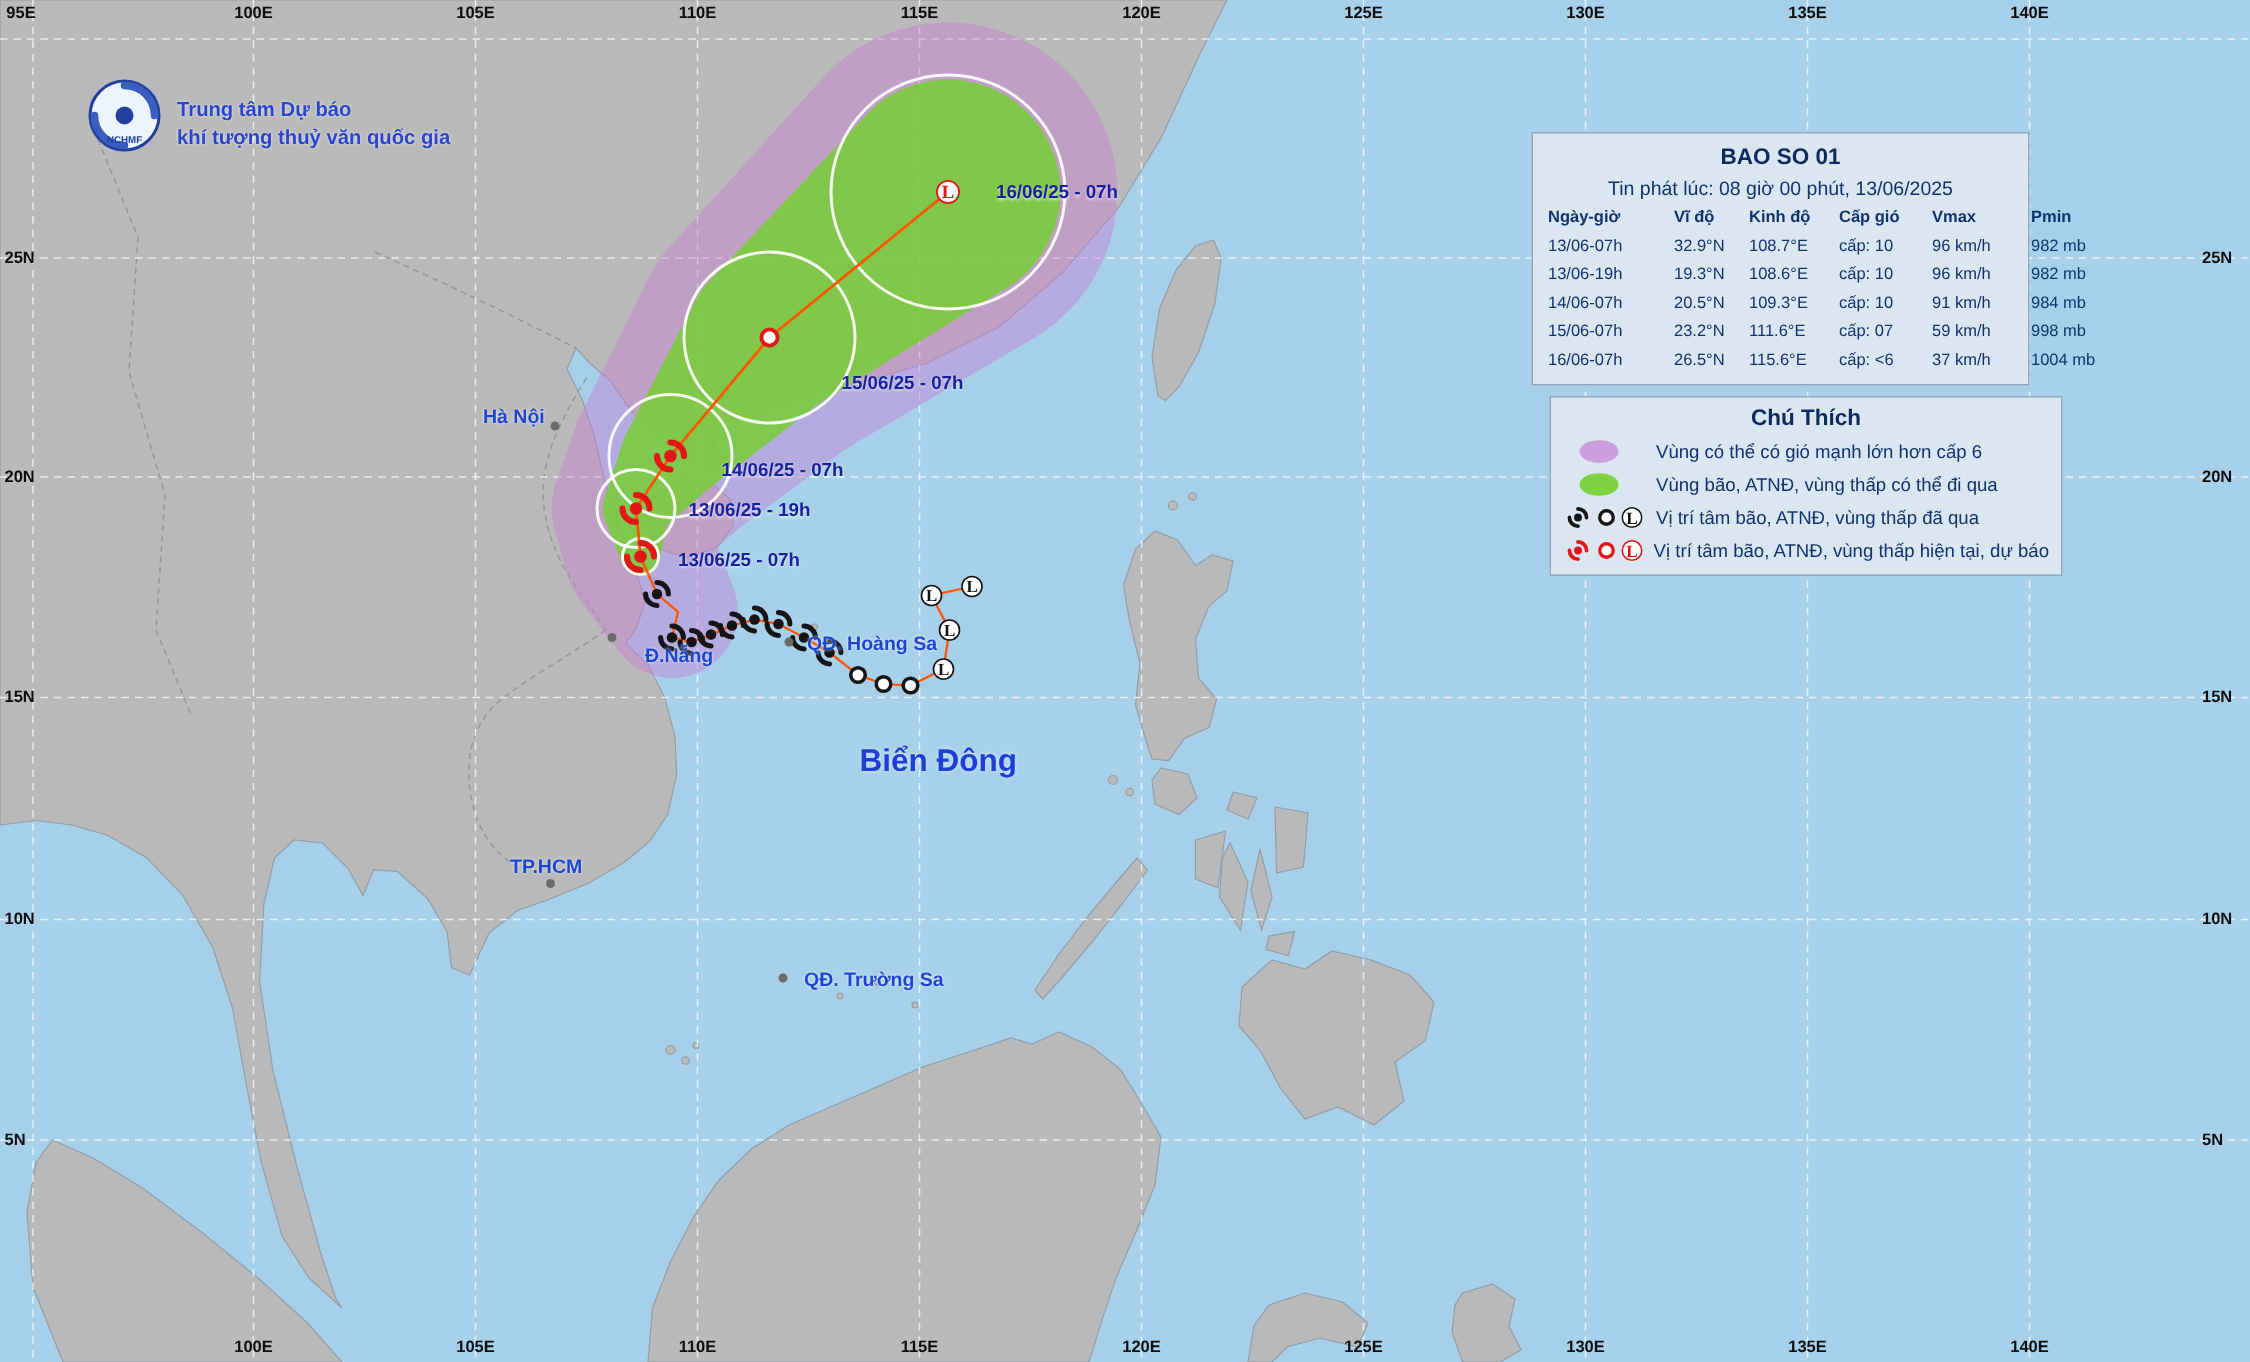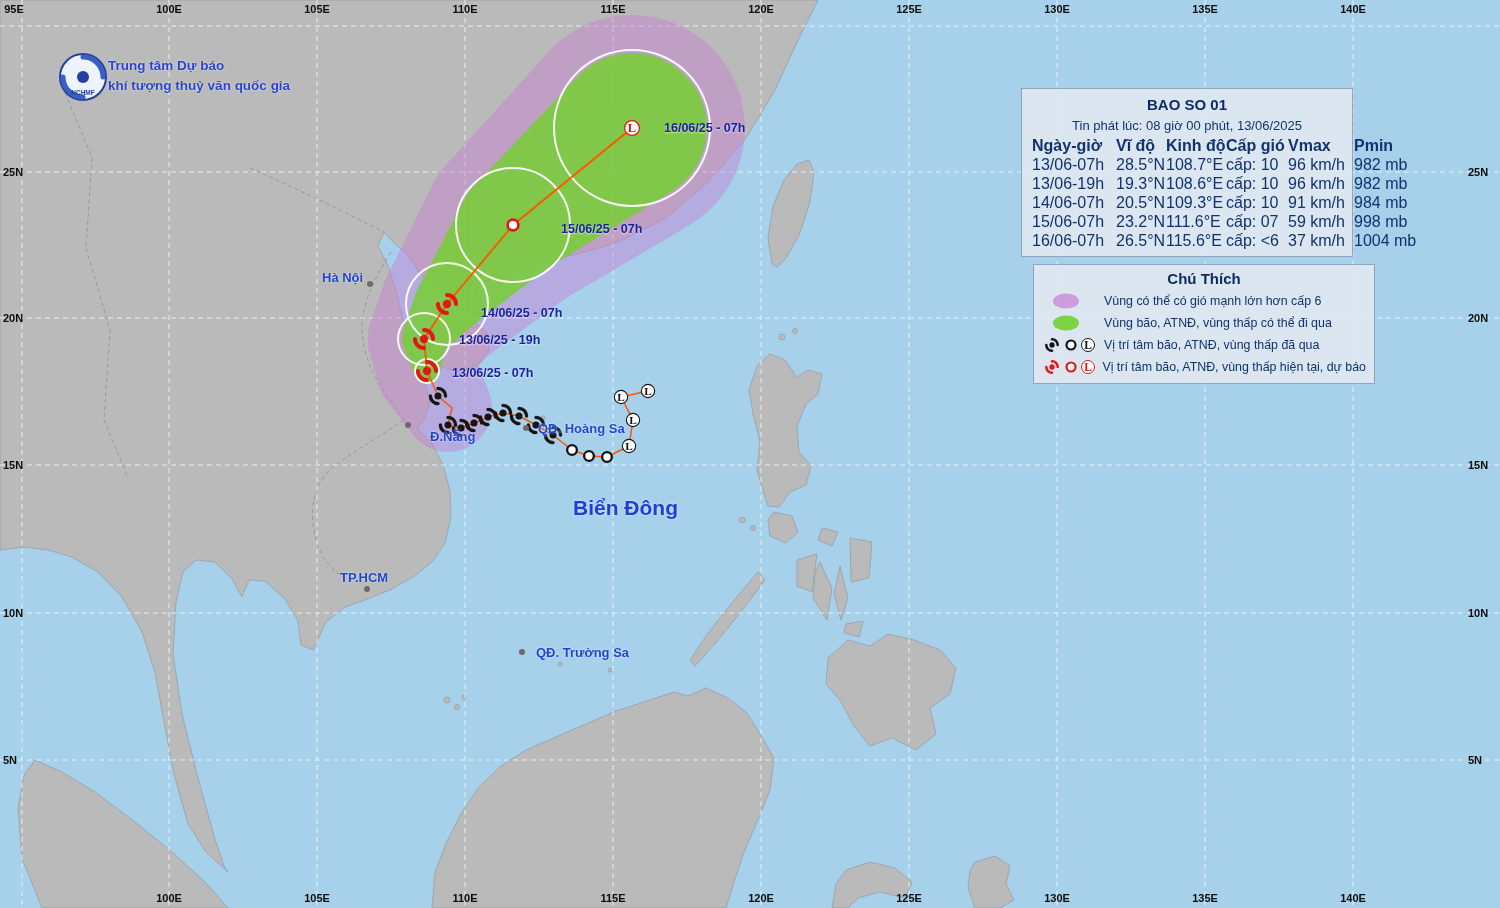--- a/index.html
+++ b/index.html
@@ -12,29 +12,29 @@
   .border-dash{fill:none;stroke:#8e8e8e;stroke-width:1;stroke-dasharray:4 3;opacity:.8}
   .axis-label{position:absolute;font-size:11px;font-weight:700;color:#0d0d0d;white-space:nowrap}
   .ax-center{transform:translateX(-50%)}
   .ax-middle{transform:translateY(-50%)}
   .city-label{position:absolute;font-weight:700;font-size:13px;color:#1e45cf;white-space:nowrap;
               text-shadow:0 0 2px rgba(255,255,255,.85)}
   .sea-name{position:absolute;font-weight:700;font-size:21px;color:#1d3fd6;white-space:nowrap;
             text-shadow:0 0 3px rgba(255,255,255,.6)}
   .date-label{position:absolute;font-weight:700;font-size:12.5px;color:#18219d;white-space:nowrap;
               text-shadow:0 1px 2px rgba(255,255,255,.7)}
-  .logo{position:absolute;left:58px;top:52px;display:flex;align-items:flex-start;}
+  .logo{position:absolute;left:58px;top:52px;display:flex;align-items:flex-end;gap:10px}
   .logo-text{color:#2b44cf;font-weight:700;font-size:13.5px;line-height:1.45;padding-top:4px;
              text-shadow:0 0 2px rgba(255,255,255,.8)}
   .panel{position:absolute;background:rgba(221,231,240,.96);border:1px solid #8fa6bf;color:#10336e}
   .info-panel{left:1021px;top:88px;width:332px;padding:5px 0 6px}
   .legend-panel{left:1033px;top:264px;width:342px;padding:3px 0 5px}
   .panel-title{text-align:center;font-weight:700;font-size:15px;color:#0b2a5e;line-height:22px}
   .panel-subtitle{text-align:center;font-size:13px;line-height:20px}
-  .srow{display:grid;grid-template-columns:84px 50px 60px 62px 66px 57px;font-size:16px;
+  .srow{display:grid;grid-template-columns:84px 50px 60px 62px 66px 57px;font-size:11px;
         line-height:19px;padding:0 10px}
   .srow.head{font-weight:700}
   .scell{white-space:nowrap}
   .legend-item{display:flex;align-items:center;gap:6px;font-size:12.4px;line-height:22px;padding:0 8px;white-space:nowrap}
 </style>
 </head>
 <body>
 
 <div id="app">
 
@@ -348,21 +348,21 @@
         <div class="srow head">
           <div class="scell">Ngày-giờ</div>
           <div class="scell">Vĩ độ</div>
           <div class="scell">Kinh độ</div>
           <div class="scell">Cấp gió</div>
           <div class="scell">Vmax</div>
           <div class="scell">Pmin</div>
         </div>
         <div class="srow">
           <div class="scell">13/06-07h</div>
-          <div class="scell">28.5°N</div>
+          <div class="scell">32.9°N</div>
           <div class="scell">108.7°E</div>
           <div class="scell">cấp: 10</div>
           <div class="scell">96 km/h</div>
           <div class="scell">982 mb</div>
         </div>
         <div class="srow">
           <div class="scell">13/06-19h</div>
           <div class="scell">19.3°N</div>
           <div class="scell">108.6°E</div>
           <div class="scell">cấp: 10</div>
@@ -471,15 +471,15 @@
     <div class="axis-label ax-middle" style="left: 1468px; top: 760px;">5N</div>
     <div class="city-label" style="left: 322px; top: 270px;">Hà Nội</div>
     <div class="city-label" style="left: 415px; top: 429px; margin-left: 15px;">Đ.Nẵng</div>
     <div class="city-label" style="left: 340px; top: 570px;">TP.HCM</div>
     <div class="city-label" style="left: 538px; top: 421px;">QĐ. Hoàng Sa</div>
     <div class="city-label" style="left: 536px; top: 645px;">QĐ. Trường Sa</div>
     <div class="sea-name" style="left: 573px; top: 496px;">Biển Đông</div>
     <div class="date-label" style="left: 452px; top: 366px;">13/06/25 - 07h</div>
     <div class="date-label" style="left: 459px; top: 333px; text-align: center;">13/06/25 - 19h</div>
     <div class="date-label" style="left: 481px; top: 306px;">14/06/25 - 07h</div>
-    <div class="date-label" style="left: 561px; top: 222px;">15/06/25 - 07h</div>
+    <div class="date-label" style="left: 561px; top: 248px;">15/06/25 - 07h</div>
     <div class="date-label" style="left: 664px; top: 121px;">16/06/25 - 07h</div>
   </div>
 
 </body></html>

